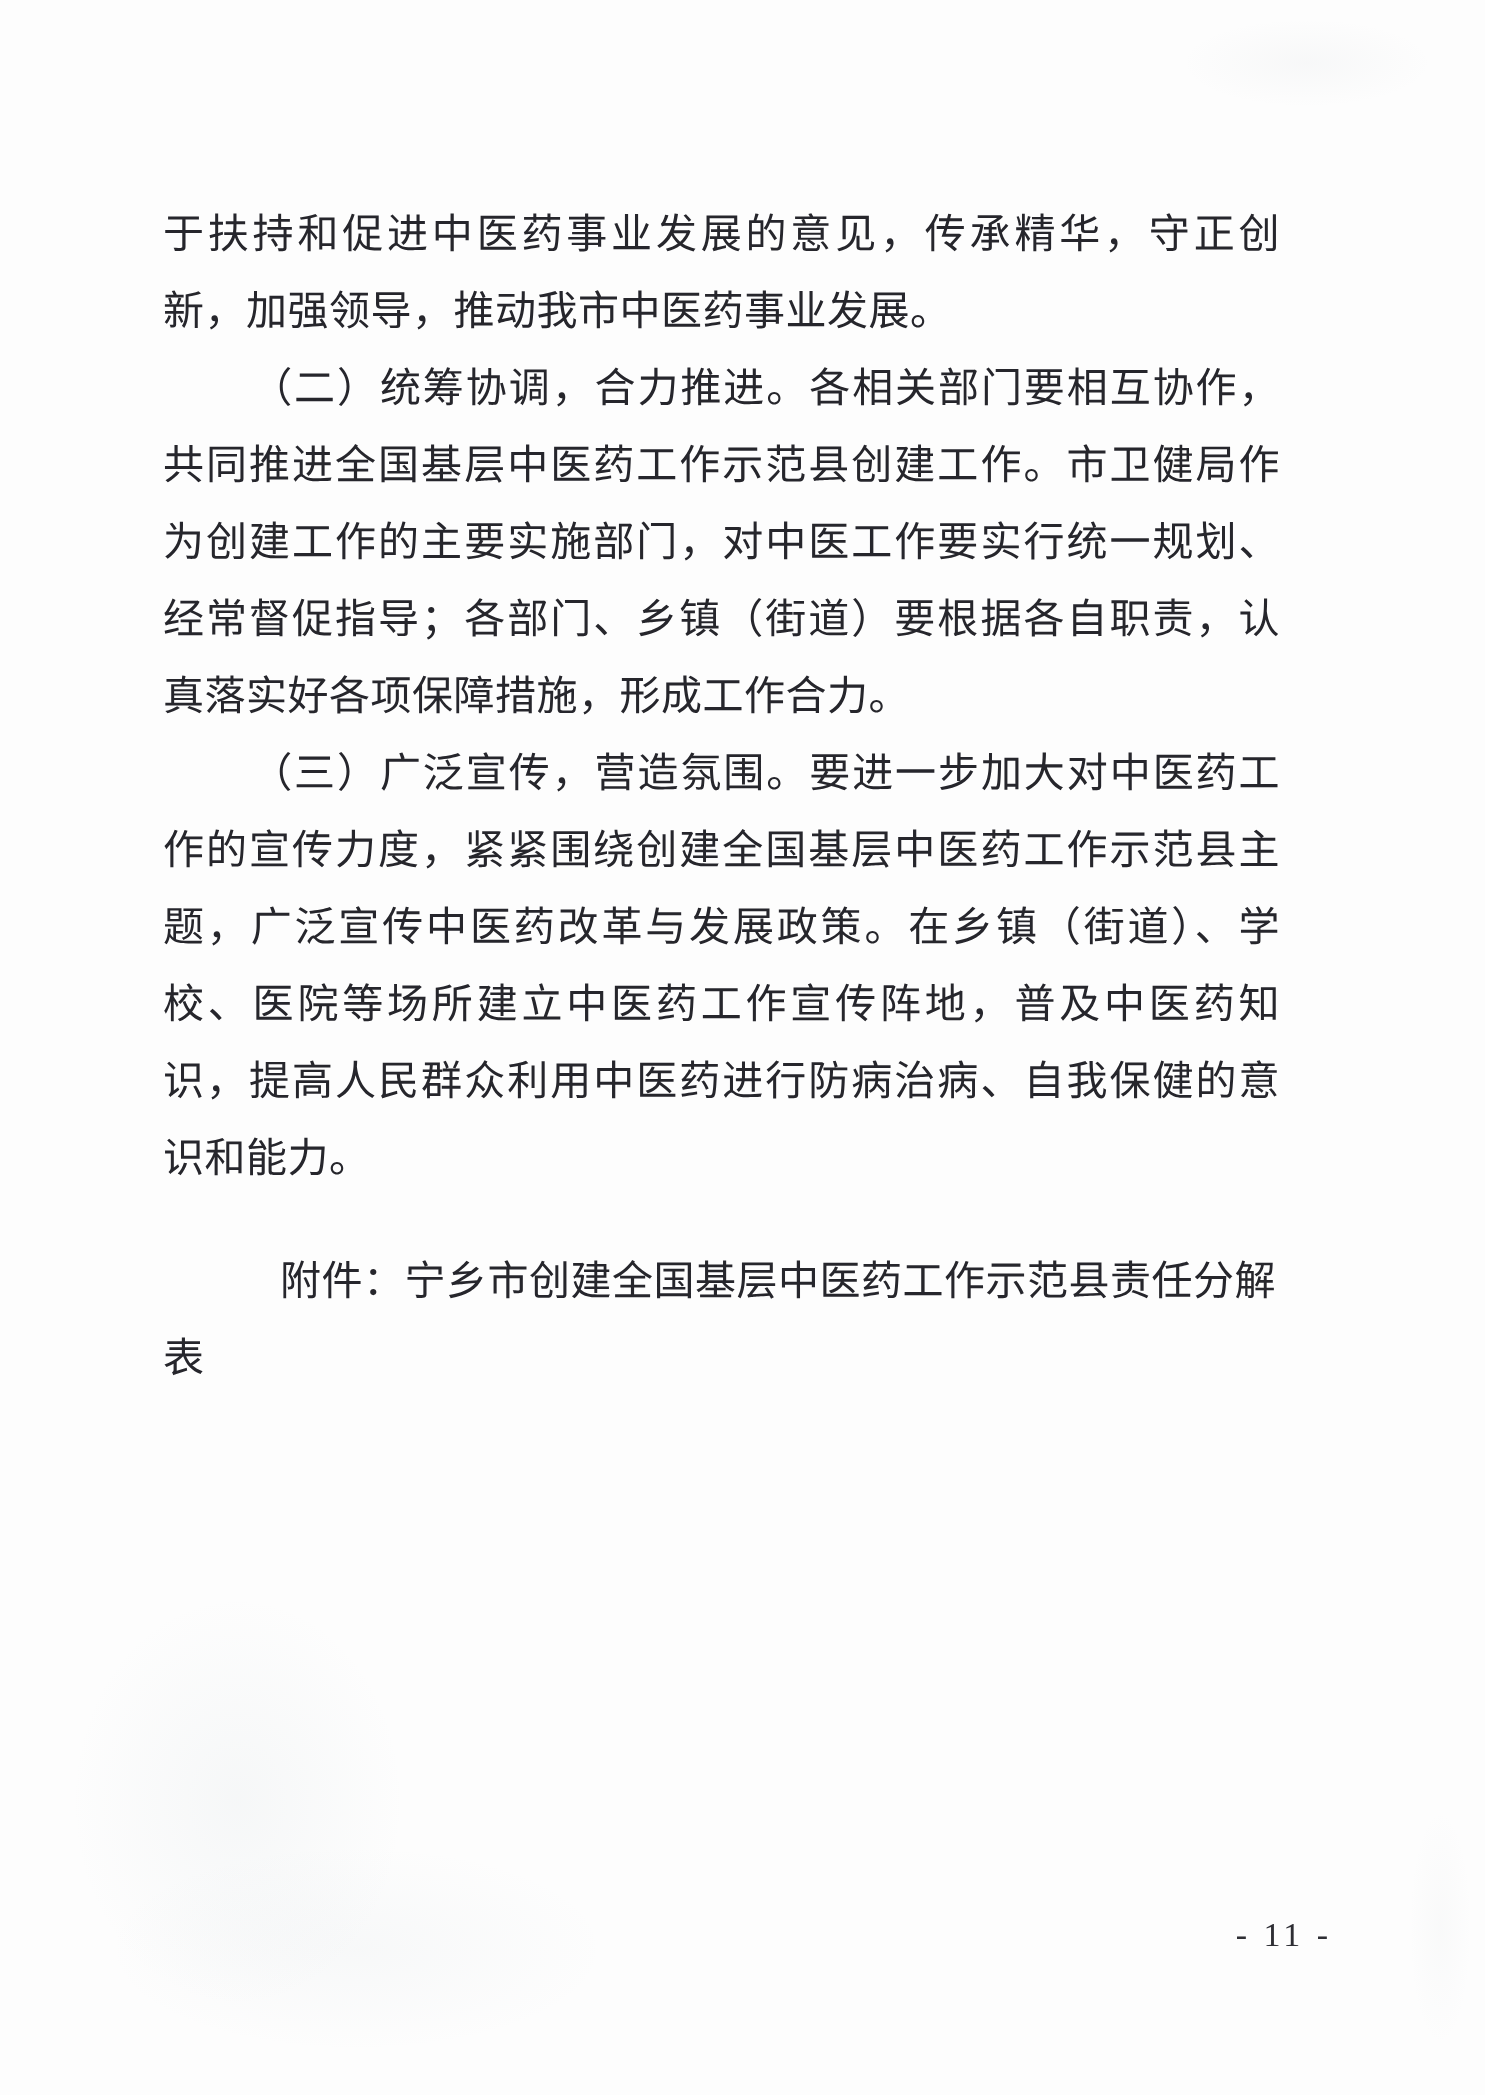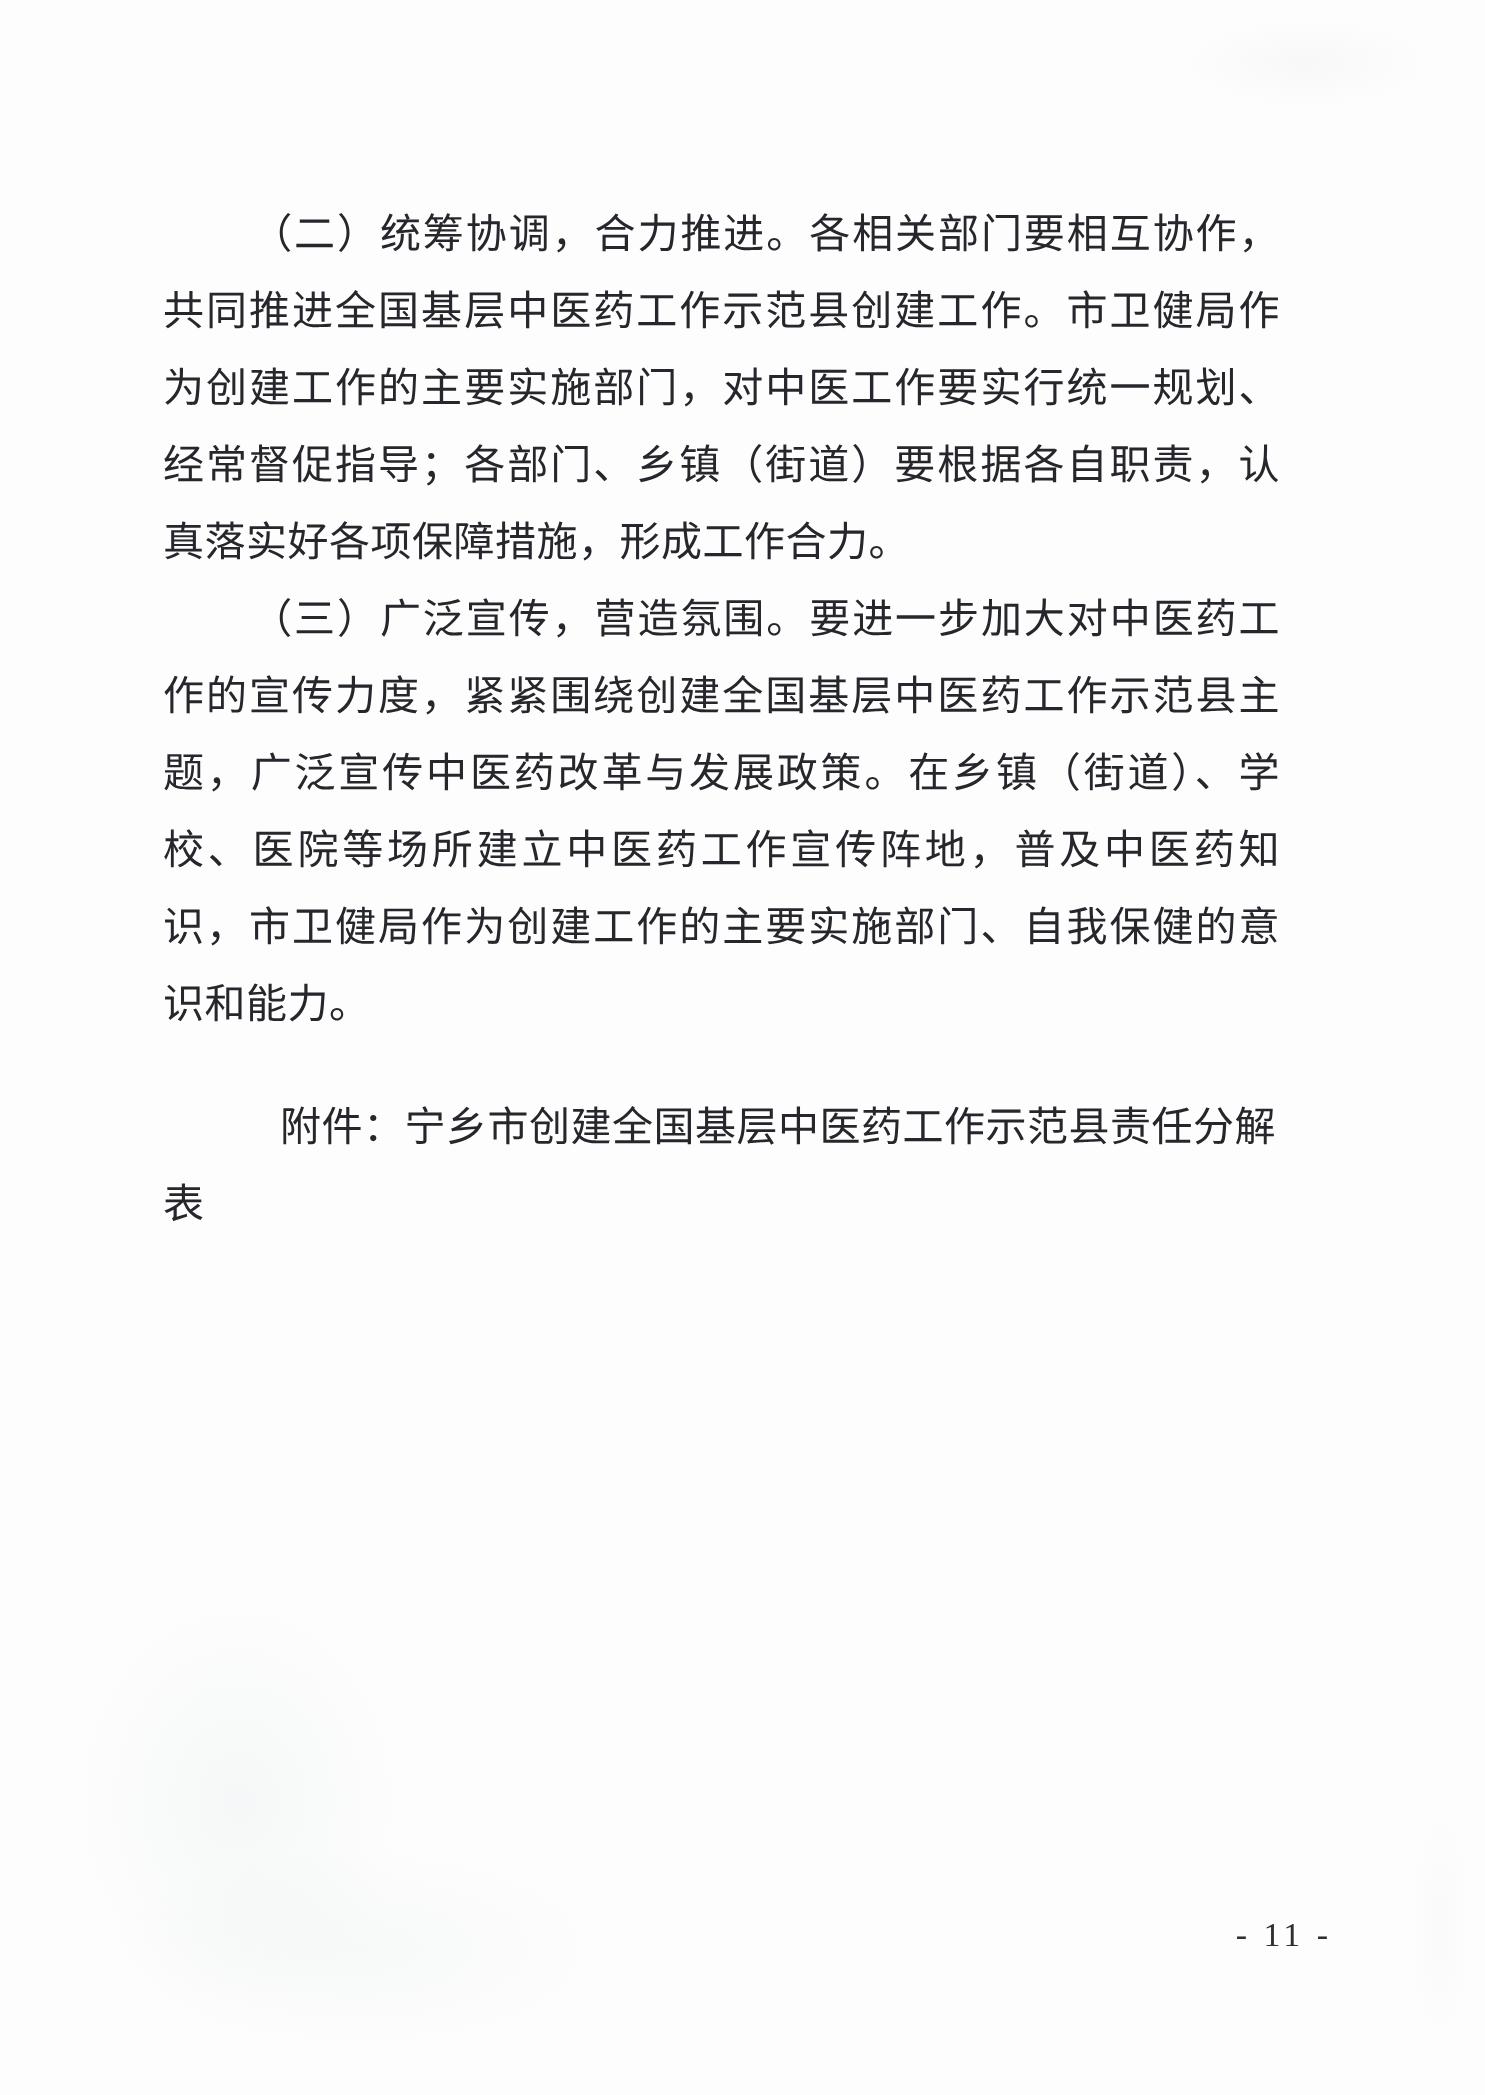--- a/index.html
+++ b/index.html
@@ -56,24 +56,25 @@
     color: #2e2e34;
   }
 </style>
 </head>
 <body>
 
 <div class="page">
 
   <div class="content">
 
+    <p class="para">于扶持和促进中医药事业发展的意见，传承精华，守正创新，加强领导，推动我市中医药事业发展。</p>
 
     <p class="para indent-2em">（二）统筹协调，合力推进。各相关部门要相互协作，共同推进全国基层中医药工作示范县创建工作。市卫健局作为创建工作的主要实施部门，对中医工作要实行统一规划、经常督促指导；各部门、乡镇（街道）要根据各自职责，认真落实好各项保障措施，形成工作合力。</p>
 
-    <p class="para indent-2em">（三）广泛宣传，营造氛围。要进一步加大对中医药工作的宣传力度，紧紧围绕创建全国基层中医药工作示范县主题，广泛宣传中医药改革与发展政策。在乡镇（街道）、学校、医院等场所建立中医药工作宣传阵地，普及中医药知识，市卫健局作为创建工作的主要实施部门、自我保健的意识和能力。</p>
+    <p class="para indent-2em">（三）广泛宣传，营造氛围。要进一步加大对中医药工作的宣传力度，紧紧围绕创建全国基层中医药工作示范县主题，广泛宣传中医药改革与发展政策。在乡镇（街道）、学校、医院等场所建立中医药工作宣传阵地，普及中医药知识，提高人民群众利用中医药进行防病治病、自我保健的意识和能力。</p>
 
     <p class="attachment-line">附件：宁乡市创建全国基层中医药工作示范县责任分解表</p>
 
   </div>
 
   <div class="page-number">- 11 -</div>
 
 </div>
 
 </body></html>

